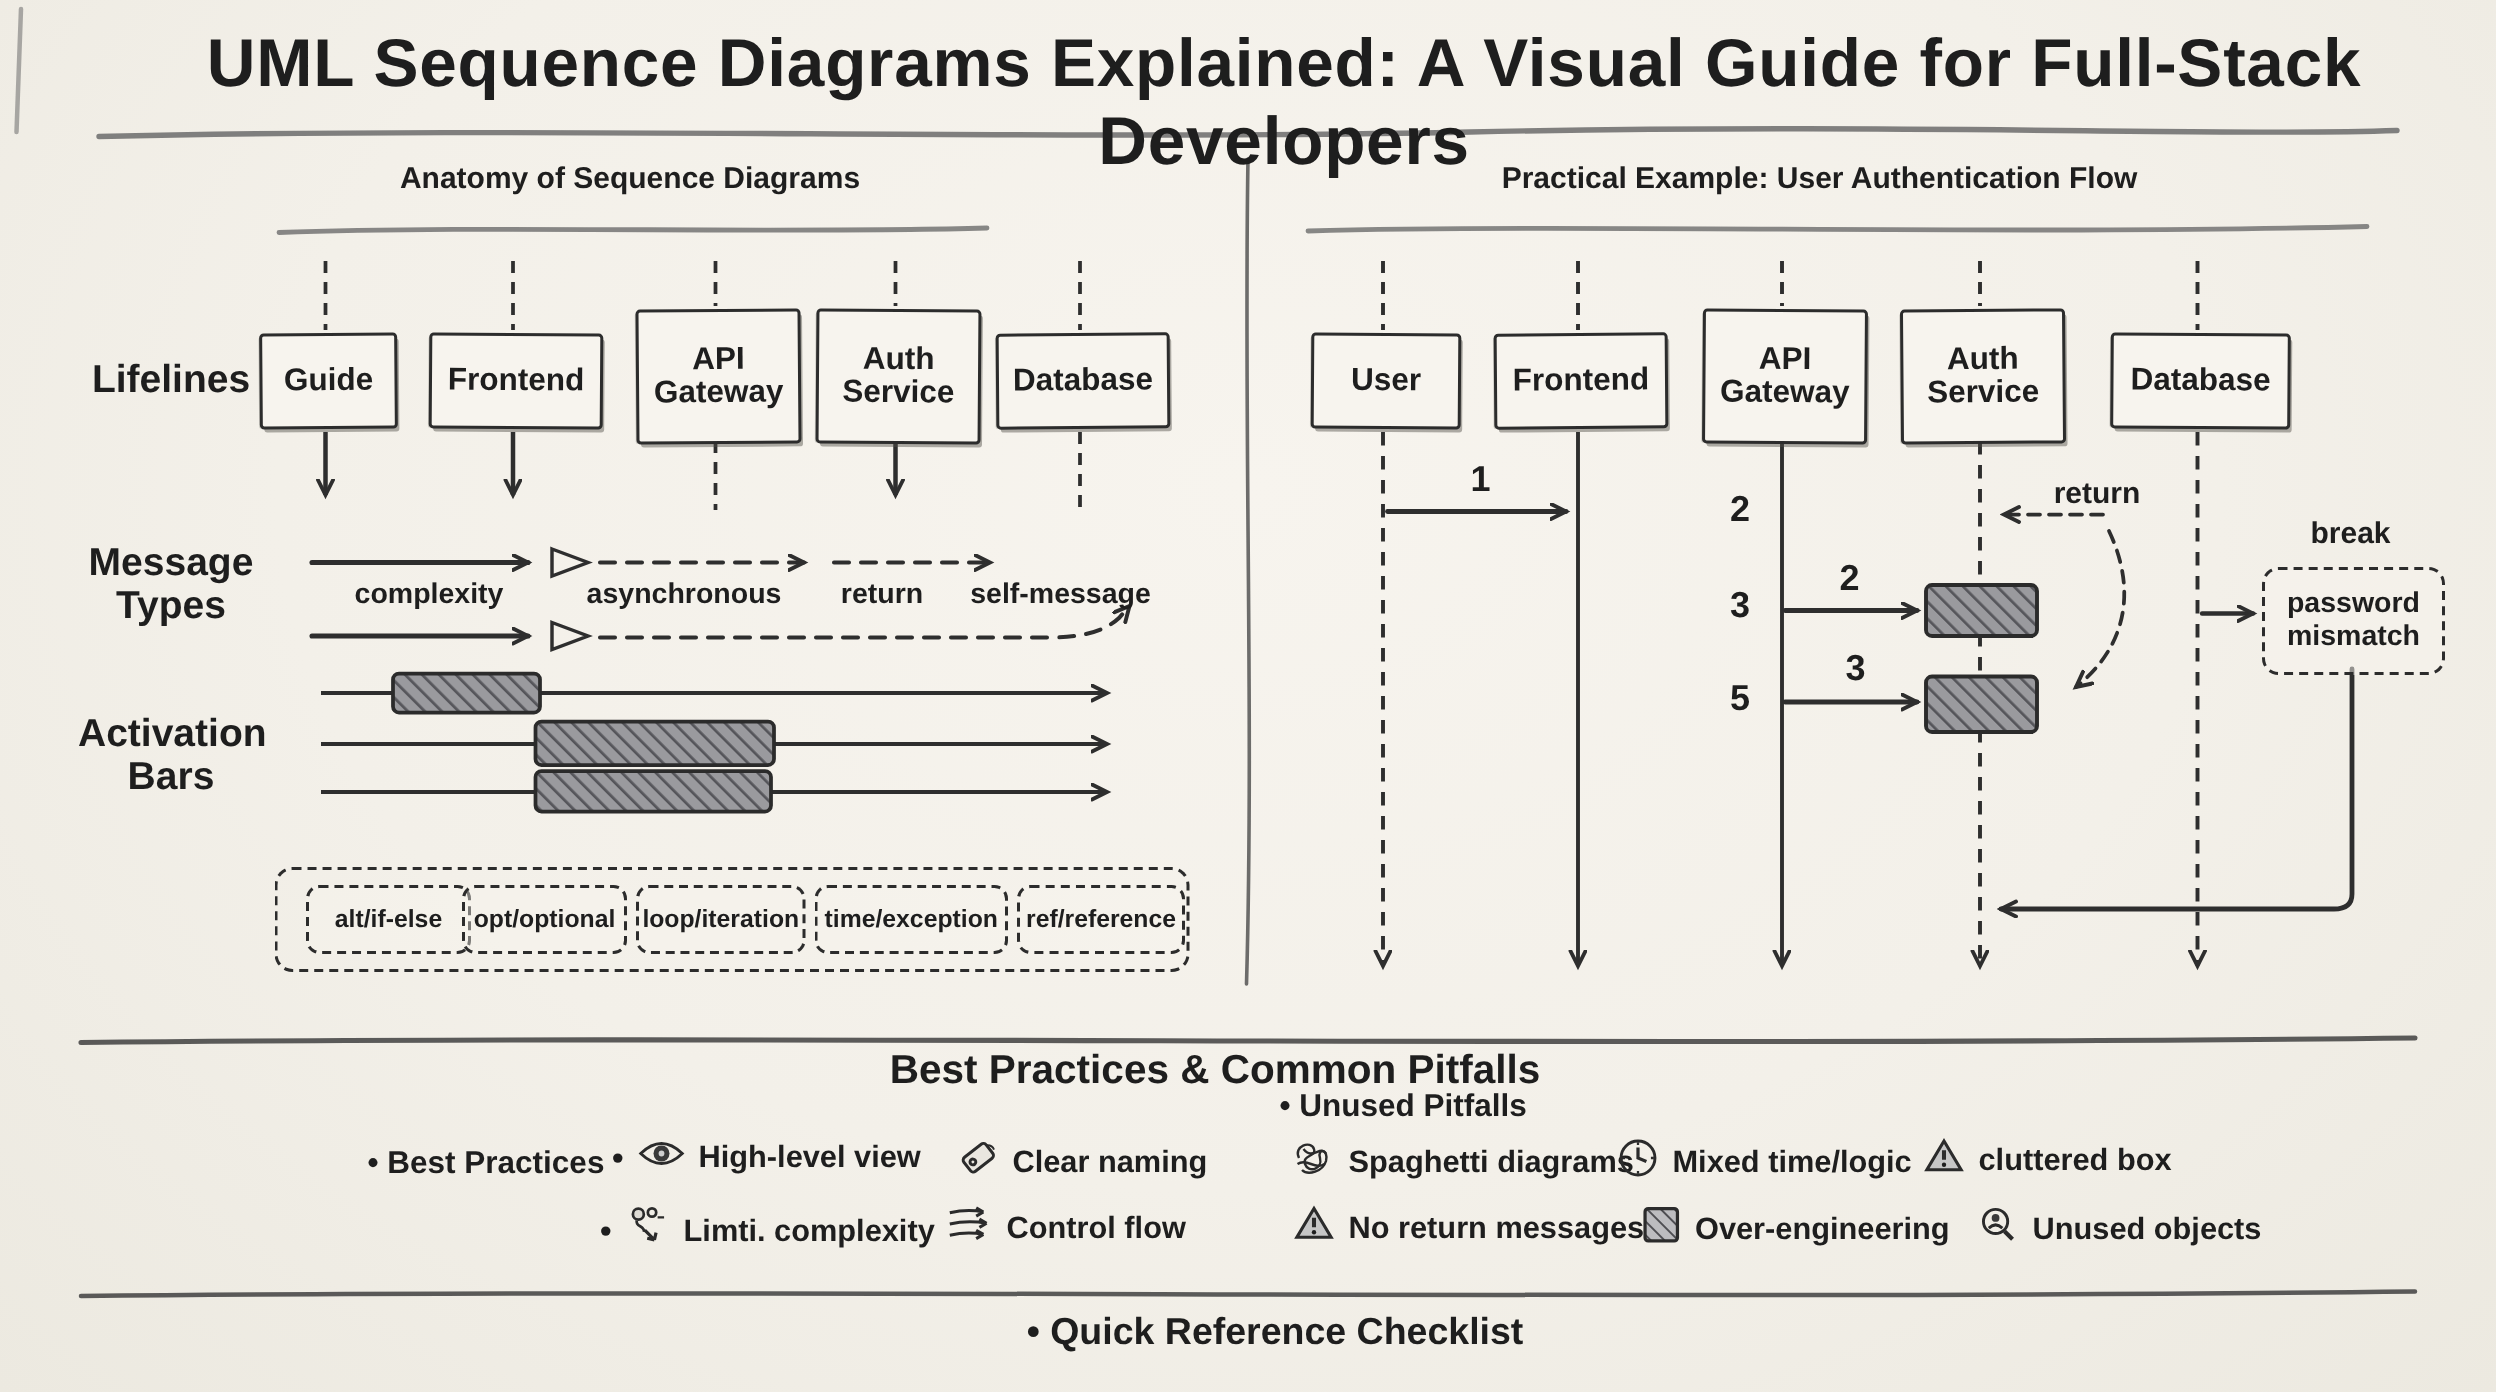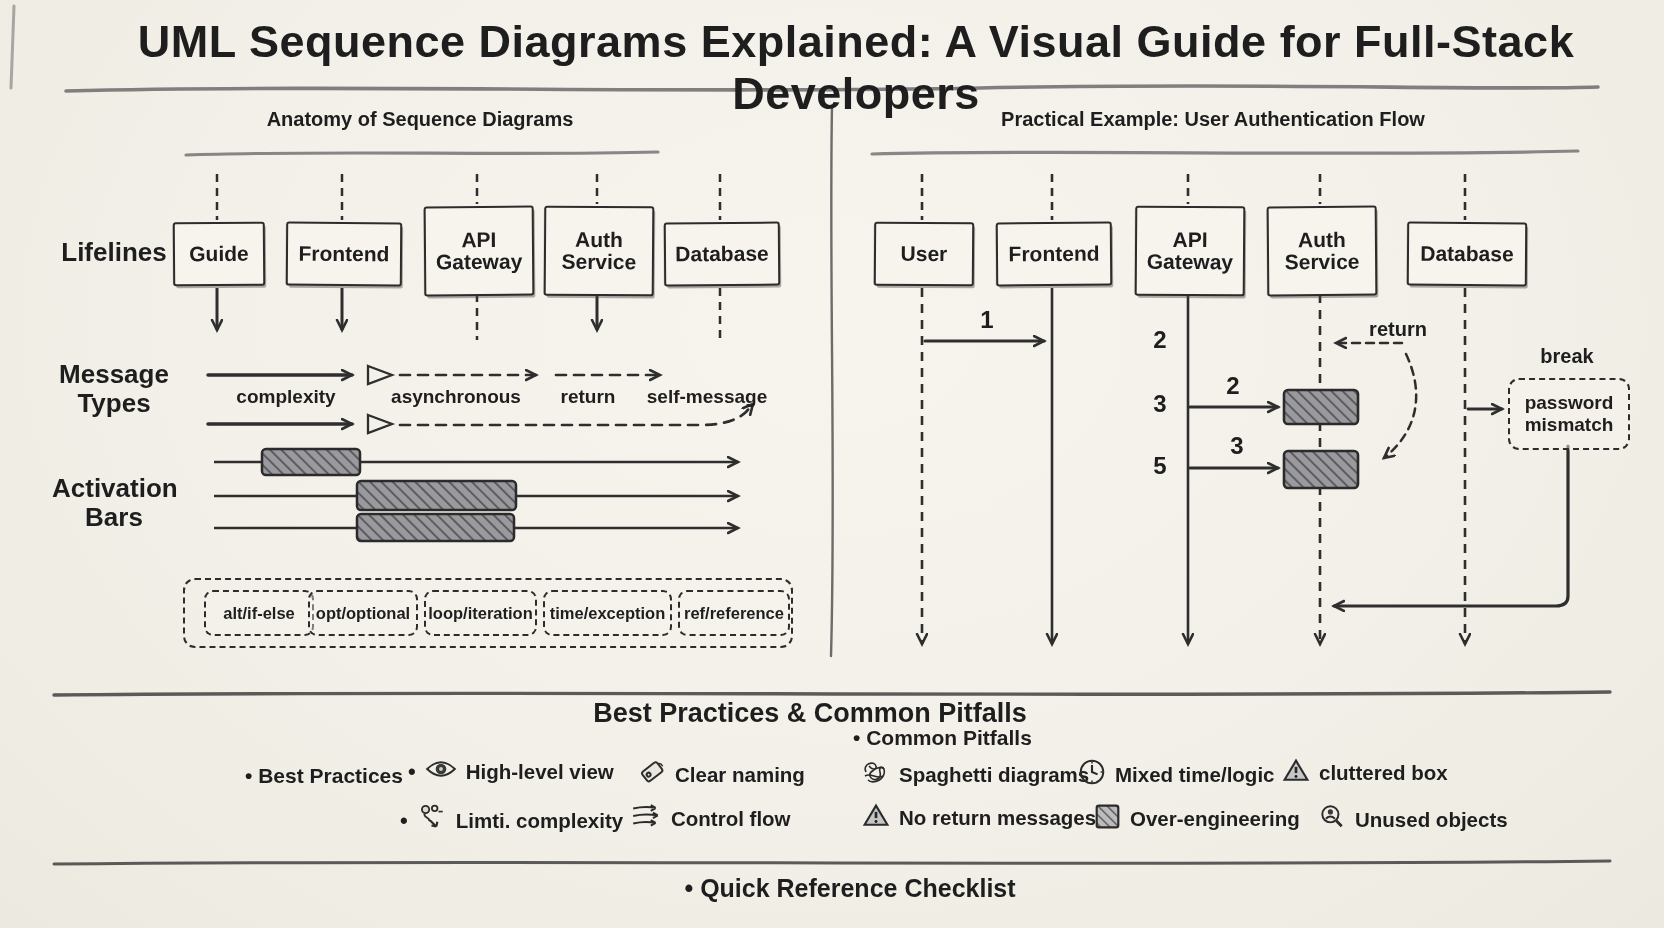--- a/index.html
+++ b/index.html
@@ -184,21 +184,21 @@
   <div class="abs num ctr" style="left:1146px;top:452px;width:28px">5</div>
   <div class="abs num ctr" style="left:1218px;top:372px;width:30px">2</div>
   <div class="abs num ctr" style="left:1222px;top:432px;width:30px">3</div>
 
   <div class="abs seqnote ctr" style="left:1350px;top:318px;width:96px">return</div>
   <div class="abs seqnote ctr" style="left:1524px;top:345px;width:86px">break</div>
   <div class="abs breakbox pre" style="left:1508px;top:378px;width:118px;height:68px">password
 mismatch</div>
 
   <div class="abs bphead" style="left:500px;top:698px;width:620px">Best Practices &amp; Common Pitfalls</div>
-  <div class="abs grouplabel" style="left:853px;top:726px">• Common Pitfalls</div>
+  <div class="abs grouplabel" style="left:853px;top:726px">• Unused Pitfalls</div>
   <div class="abs grouplabel" style="left:245px;top:764px">• Best Practices</div>
 
   <div class="abs bitem" style="left:408px;top:758px">
     <span class="bullet">•</span>
     <span>
       <svg width="32" height="22" viewBox="0 0 30 20" fill="none" stroke="#2b2b2b" stroke-width="1.8">
         <path d="M2,10 Q15,-2.5 28,10 Q15,22.5 2,10 Z"></path>
         <circle cx="15" cy="10" r="5" fill="#3a3a3a" stroke="none"></circle>
         <circle cx="15" cy="10" r="1.8" fill="#cfcfcf" stroke="none"></circle>
       </svg>

